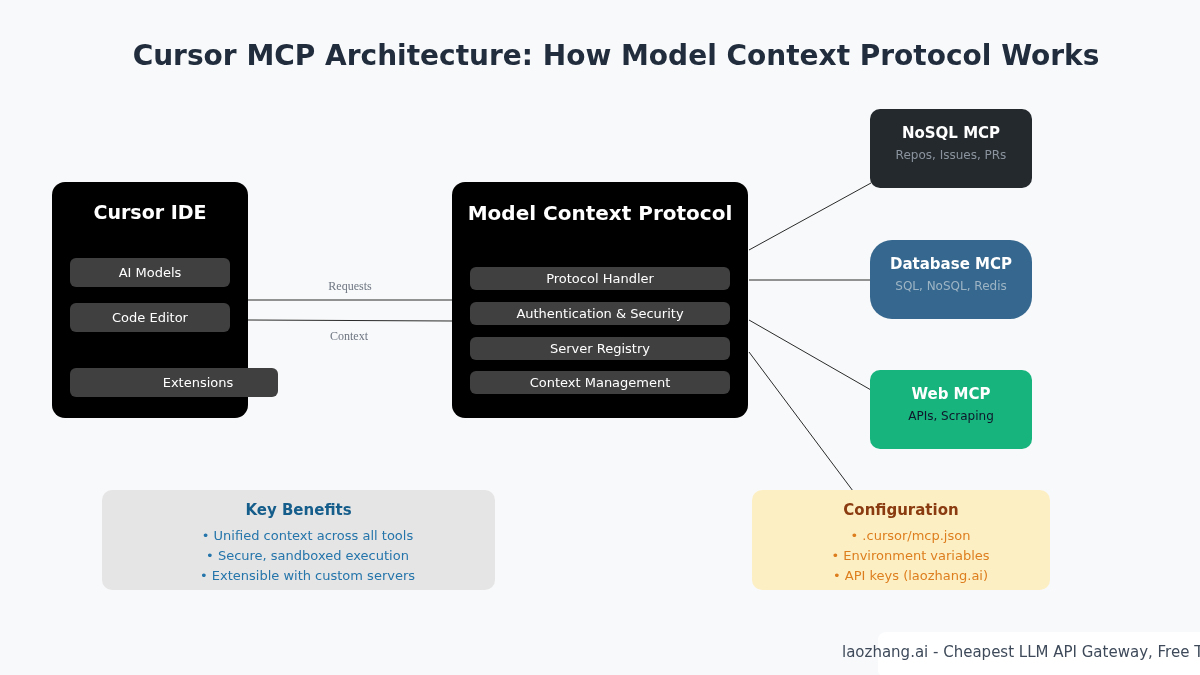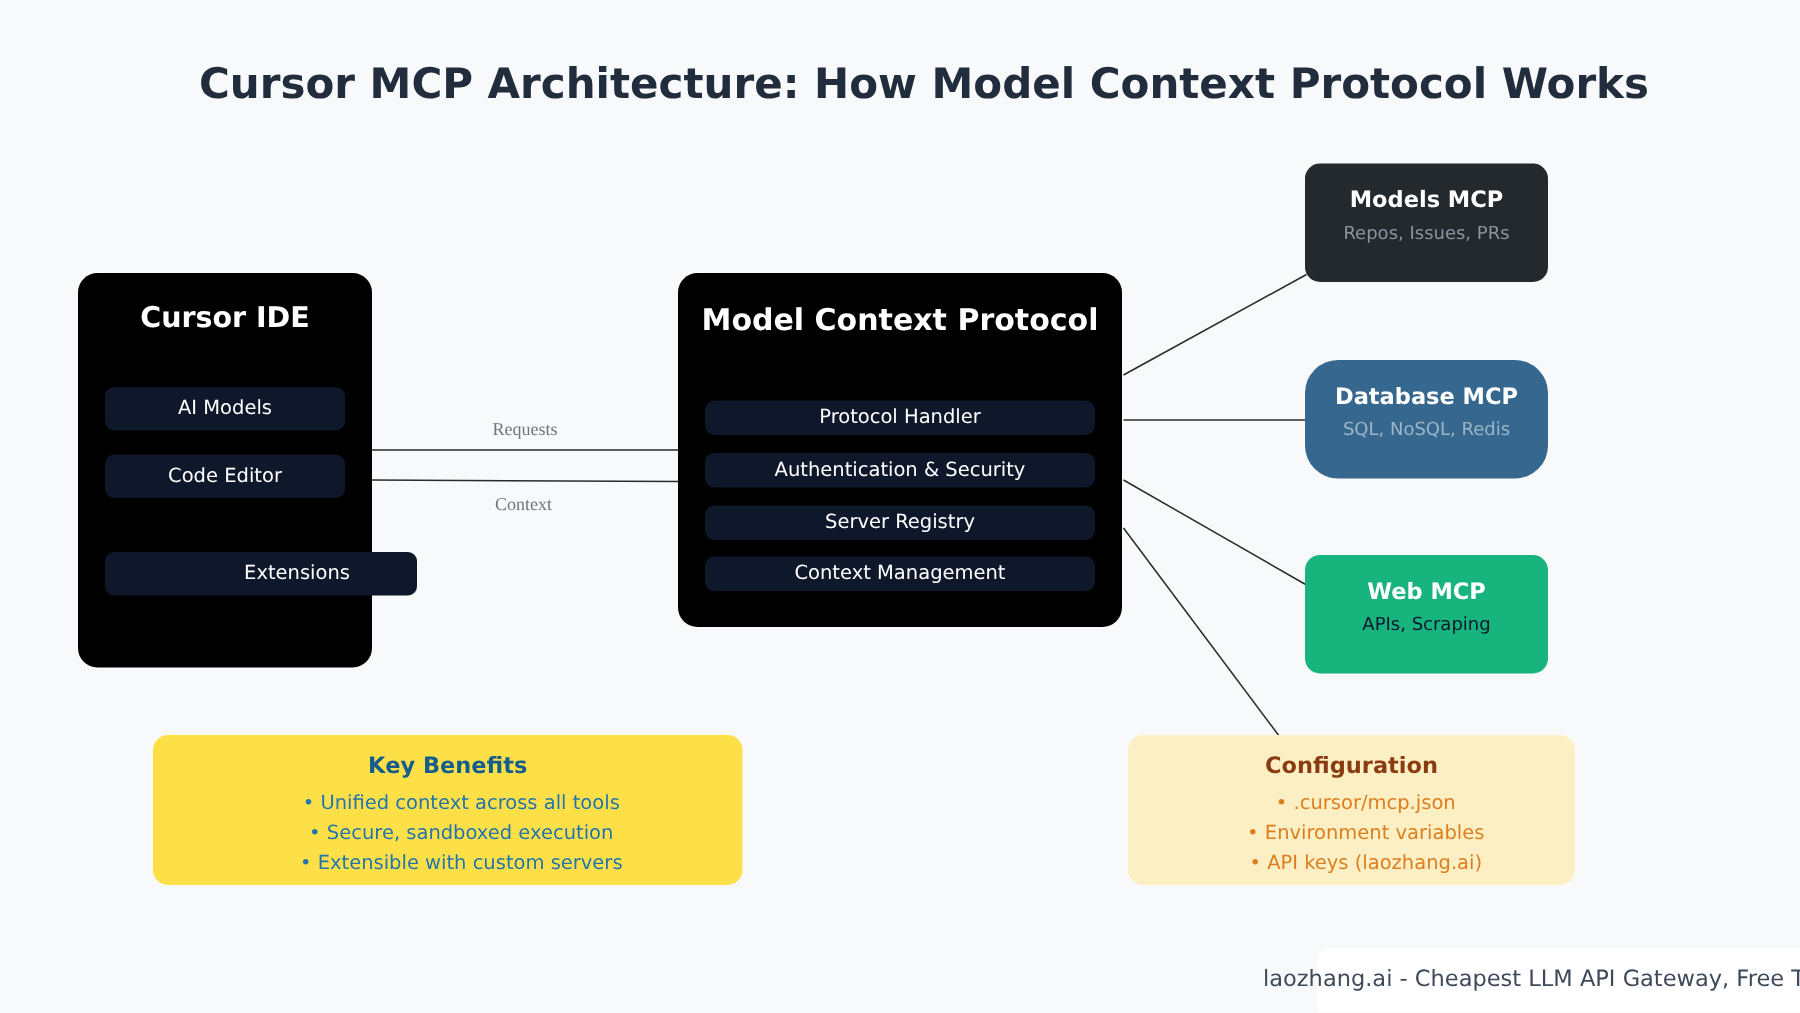--- a/index.html
+++ b/index.html
@@ -13,30 +13,30 @@
 
   .page-title {
     position: absolute; left: 0; top: 23px; width: 1200px;
     text-align: center; font-size: 28px; font-weight: bold; color: #212d3d;
     margin: 16px; z-index: 2;
   }
 
   .node {
     position: absolute; background: #000; border-radius: 13px; z-index: 2;
   }
-  .node-cursor { left: 52px; top: 182px; width: 196px; height: 263px; }
+  .node-cursor { left: 52px; top: 182px; width: 196px; height: 236px; }
   .node-mcp    { left: 452px; top: 182px; width: 296px; height: 236px; }
   .node-title {
     position: absolute; left: 0; top: 19px; width: 100%;
     text-align: center; color: #ffffff; font-weight: bold;
   }
   .node-cursor .node-title { font-size: 19px; }
   .node-mcp .node-title { font-size: 20px; }
   .chip {
-    position: absolute; left: 18px; background: #0f172a; border-radius: 6px;
+    position: absolute; left: 18px; background: #404040; border-radius: 6px;
     color: #ffffff; font-size: 13px; display: flex;
     align-items: center; justify-content: center;
   }
   .node-cursor .chip { width: 160px; height: 29px; }
   .node-mcp .chip { width: 260px; height: 23px; }
   .c-chip-0 { top: 76px; } .c-chip-1 { top: 121px; } .c-chip-2 { top: 186px; padding-left: 48px; }
   .m-chip-0 { top: 85px; } .m-chip-1 { top: 120px; } .m-chip-2 { top: 155px; } .m-chip-3 { top: 189px; }
 
   .server-card {
     position: absolute; left: 870px; width: 162px; height: 79px;
@@ -51,21 +51,21 @@
   .edge-label {
     position: absolute; width: 100px; text-align: center;
     font-size: 12px; color: #6e7682; z-index: 2; font-family: Liberation Serif, serif;
   }
   .label-requests { left: 300px; top: 279px; }
   .label-context  { left: 299px; top: 329px; }
 
   .panel {
     position: absolute; top: 490px; height: 100px; border-radius: 10px; z-index: 2;
   }
-  .panel-benefits { left: 102px; width: 393px; background: #fde047; }
+  .panel-benefits { left: 102px; width: 393px; background: #e5e5e5; }
   .panel-config   { left: 752px; width: 298px; background: #fdefc4; }
   .panel-title {
     margin-top: 11px; text-align: center; font-size: 15px; font-weight: bold;
   }
   .panel-benefits .panel-title { color: #155d8b; }
   .panel-config .panel-title { color: #8a3b10; }
   .panel-list { margin-top: 7px; text-align: center; }
   .panel-item { line-height: 20px; font-size: 13px; }
   .panel-item::before { content: "• "; }
   .panel-benefits .panel-item { padding-left: 18px; color: #2575ab; }
@@ -108,21 +108,21 @@
     <div class="chip m-chip-0">Protocol Handler</div>
     <div class="chip m-chip-1">Authentication &amp; Security</div>
     <div class="chip m-chip-2">Server Registry</div>
     <div class="chip m-chip-3">Context Management</div>
   </div>
 
   <div class="edge-label label-requests">Requests</div>
   <div class="edge-label label-context">Context</div>
 
   <div class="server-card server-github" style="background-color: rgb(36, 41, 46);">
-    <div class="server-title">Models MCP</div>
+    <div class="server-title">NoSQL MCP</div>
     <div class="server-subtitle" style="color: rgb(139, 148, 158);">Repos, Issues, PRs</div>
   </div>
   <div class="server-card server-database" style="background-color: rgb(54, 104, 143); border-radius: 22px;">
     <div class="server-title">Database MCP</div>
     <div class="server-subtitle" style="color: rgb(157, 180, 196);">SQL, NoSQL, Redis</div>
   </div>
   <div class="server-card server-web" style="background-color: rgb(23, 180, 126);">
     <div class="server-title">Web MCP</div>
     <div class="server-subtitle" style="color: #0f172a;">APIs, Scraping</div>
   </div>

